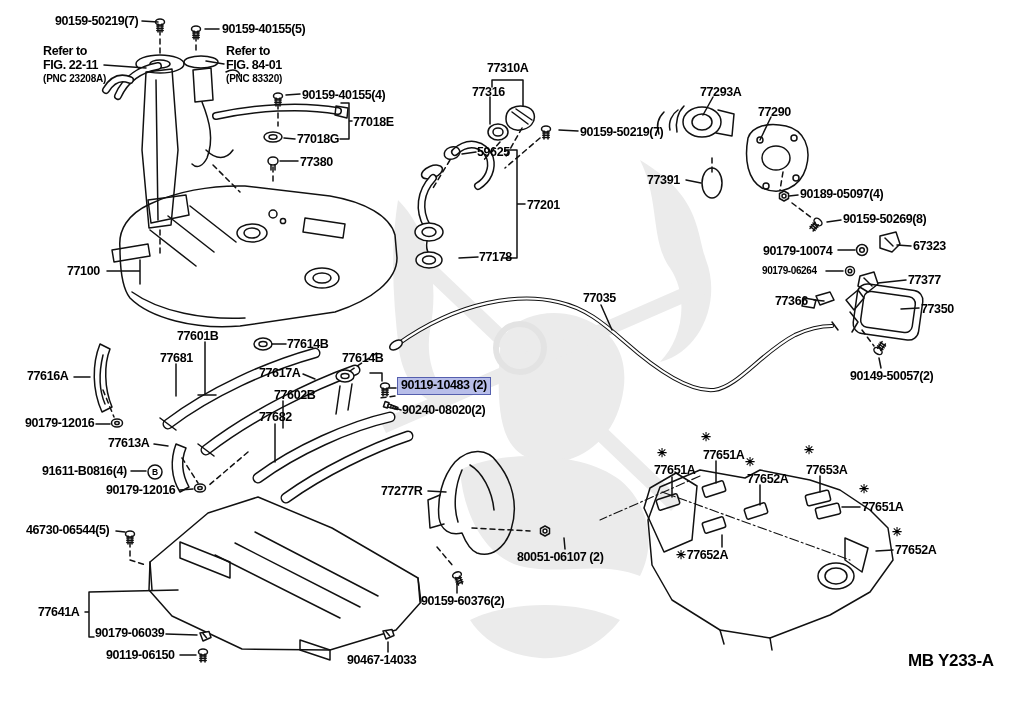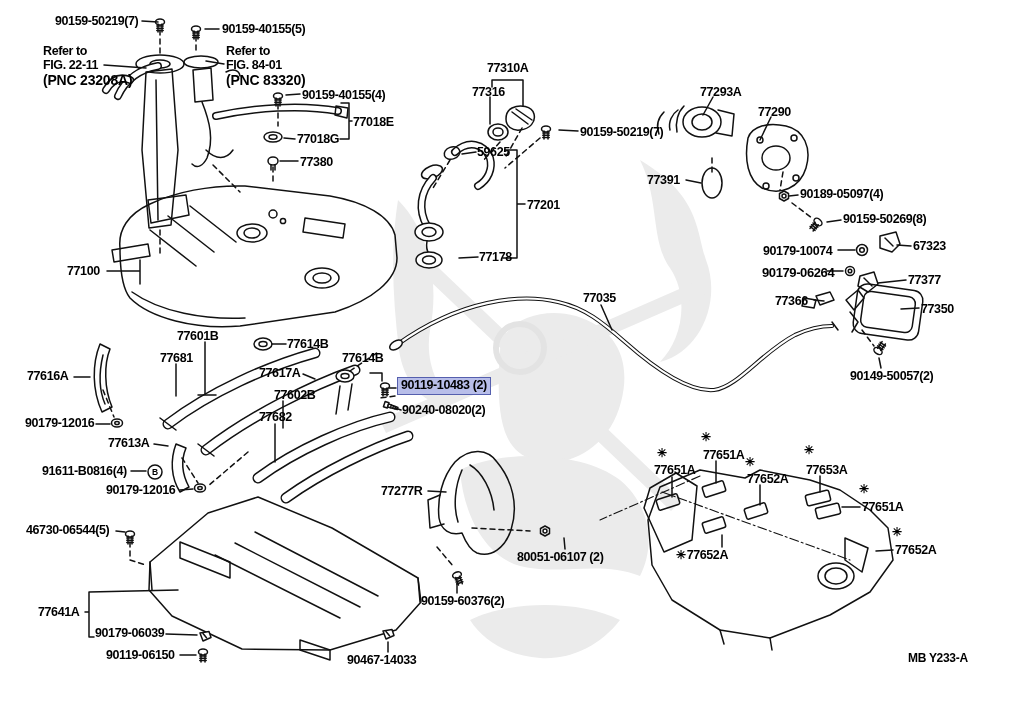--- a/index.html
+++ b/index.html
@@ -15,27 +15,27 @@
   #diagram .wm .ring{fill:none;stroke:#e3e3e3;stroke-width:6;}
   #diagram .lead{stroke-width:1.2;}
   #diagram .dash{stroke-width:1.2;stroke-dasharray:5 4;}
   #diagram .dashdot{stroke-width:1.1;stroke-dasharray:9 3 2 3;}
   #diagram .o8{stroke-width:8;} #diagram .i8{stroke:#fff;stroke-width:5;}
   #diagram .o11{stroke-width:11;} #diagram .i11{stroke:#fff;stroke-width:8;}
   #diagram .o4{stroke-width:4.2;} #diagram .i4{stroke:#fff;stroke-width:2.2;}
   #diagram .fw{fill:#fff;}
   #diagram text{stroke:none;fill:#000;font-family:"Liberation Sans",sans-serif;font-weight:bold;}
   .lbl{position:absolute;font-weight:bold;font-size:12.5px;letter-spacing:-0.4px;line-height:1;white-space:nowrap;}
-  .lbl.sm{font-size:13px;}
+  .lbl.sm{font-size:10px;}
   .hl{background:var(--hl-bg,#b8bee9);border:1.6px solid var(--hl-border,#555fae);padding:1px 3px 2px 3px;}
   .note{position:absolute;font-weight:bold;font-size:12.5px;letter-spacing:-0.4px;line-height:1.1;white-space:nowrap;}
-  .note .pnc{font-size:14px;letter-spacing:-0.2px;}
+  .note .pnc{font-size:10px;letter-spacing:-0.2px;}
   .ast{position:absolute;font-weight:bold;font-size:12px;line-height:1;}
   .astrow{display:flex;gap:1px;align-items:flex-start;}
-  .footer-code{position:absolute;font-weight:bold;font-size:12px;letter-spacing:-0.3px;}
+  .footer-code{position:absolute;font-weight:bold;font-size:17px;letter-spacing:-0.3px;}
 </style>
 </head>
 <body>
 
 <svg id="diagram" width="1024" height="717" viewBox="0 0 1024 717">
   <defs>
     <symbol id="scr" overflow="visible">
       <g>
           <ellipse cx="0" cy="0" rx="4.5" ry="3" class="fw"></ellipse>
           <path d="M-2,2 L-2,10 M2,2 L2,10"></path>

